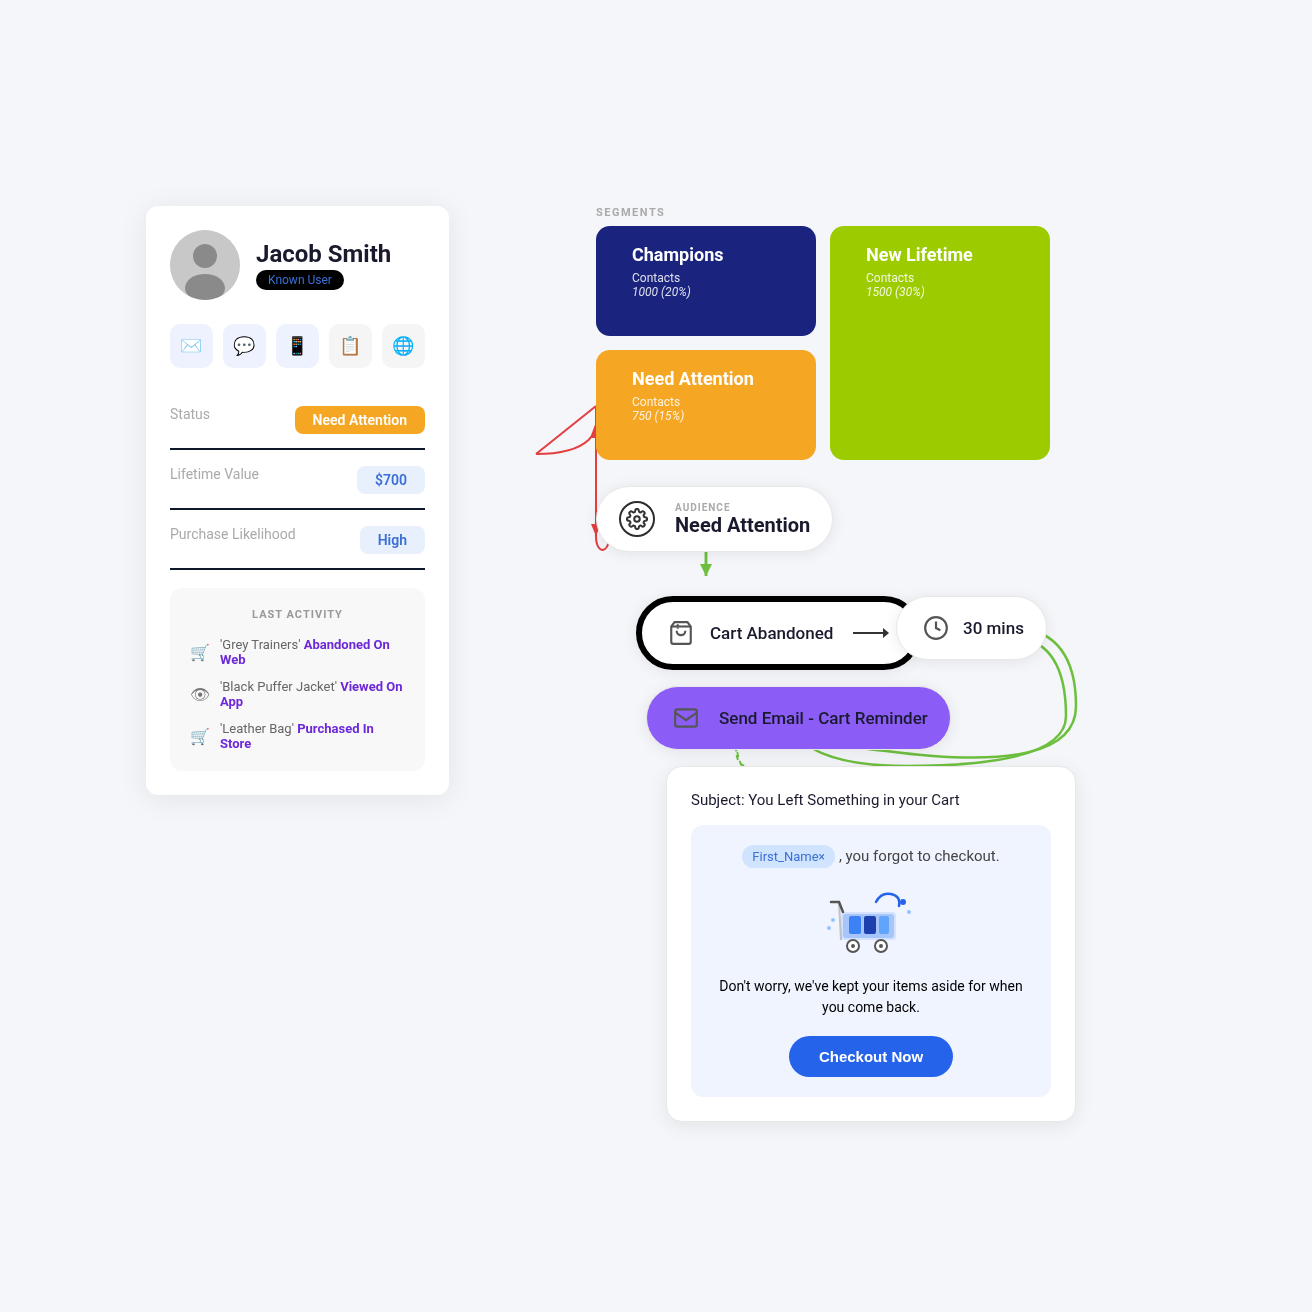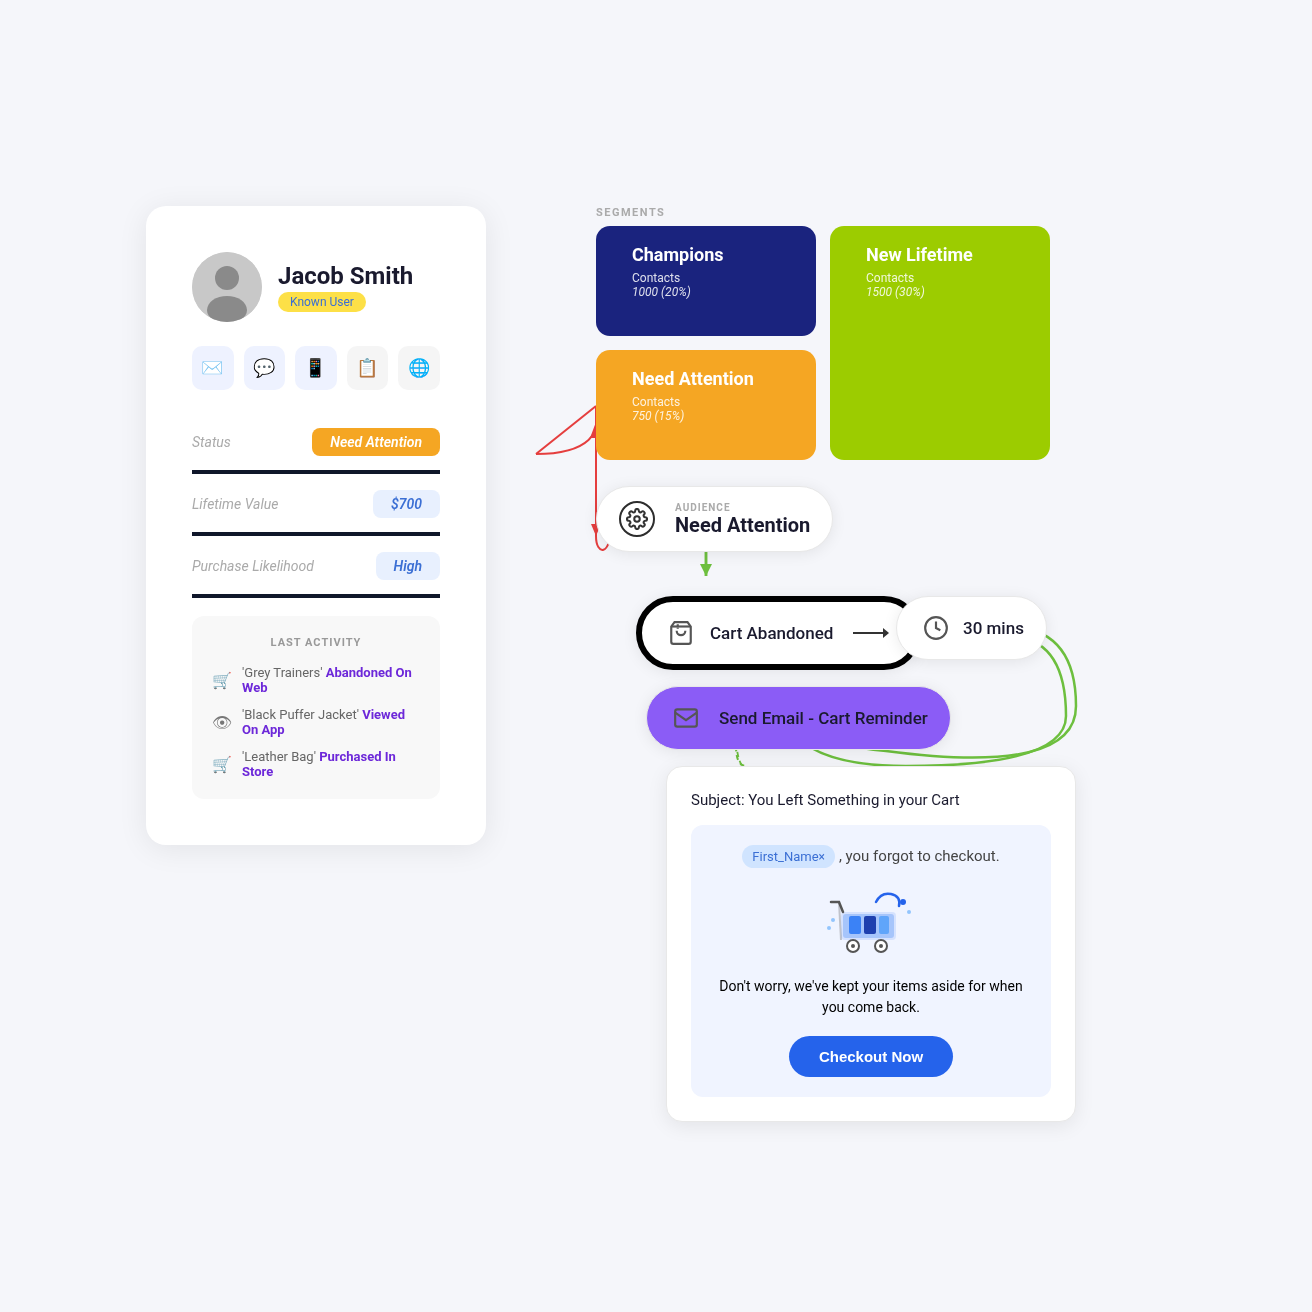--- a/index.html
+++ b/index.html
@@ -16,24 +16,24 @@
       position: relative;
       width: 1100px;
       height: 1100px;
     }
 
     
     .profile-card {
       position: absolute;
       left: 40px;
       top: 100px;
-      width: 340px;
+      width: 303px;
       background: white;
-      border-radius: 20px;
-      padding: 46px;
+      border-radius: 12px;
+      padding: 24px;
       box-shadow: 0 4px 30px rgba(0,0,0,0.08);
     }
     .profile-header {
       display: flex;
       align-items: center;
       gap: 16px;
       margin-bottom: 24px;
     }
     .avatar {
       width: 70px;
@@ -47,21 +47,21 @@
     }
     .avatar svg { width: 70px; height: 70px; }
     .profile-info {}
     .profile-name {
       font-size: 24px;
       font-weight: 700;
       color: #1a1a2e;
     }
     .known-user-badge {
       display: inline-block;
-      background: #fde047;
+      background: #000000;
       color: #3b6fd4;
       font-size: 12px;
       padding: 3px 12px;
       border-radius: 20px;
       margin-top: 2px;
     }
     .icon-row {
       display: flex;
       gap: 10px;
       margin-bottom: 24px;
@@ -83,25 +83,24 @@
       background: #f5f5f5;
       color: #aaa;
     }
     .profile-fields {
       display: flex;
       flex-direction: column;
       gap: 2px;
     }
     .field-row {
       display: flex;
-      align-items: center;
+      align-items: flex-start;
       justify-content: space-between;
       padding: 14px 0;
-      border-bottom: 4px solid #0f172a;
-      font-style: italic;
+      border-bottom: 2px solid #0f172a;
     }
     .field-label {
       color: #aaa;
       font-size: 14px;
     }
     .field-value-badge {
       padding: 6px 18px;
       border-radius: 8px;
       font-size: 14px;
       font-weight: 600;

